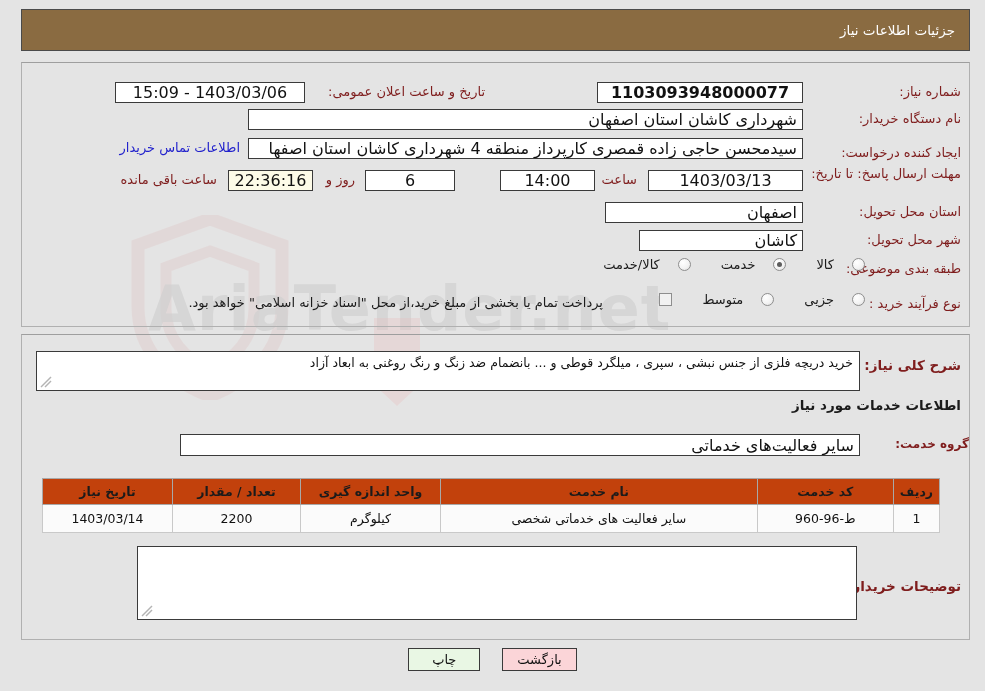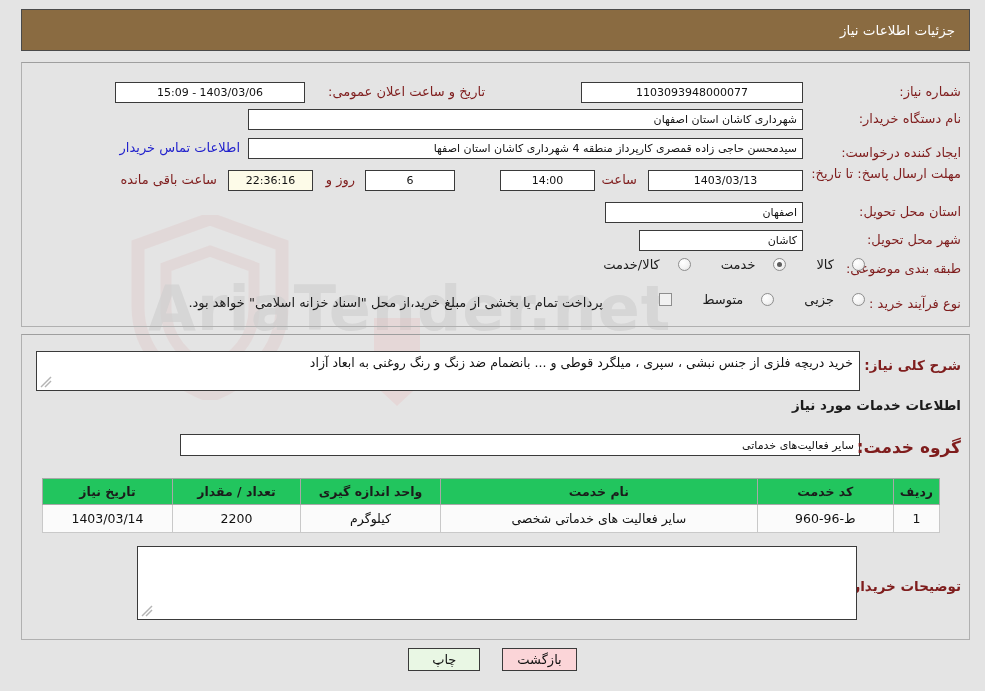--- a/index.html
+++ b/index.html
@@ -79,34 +79,34 @@
     font-size: 13px;
     white-space: nowrap;
     text-align: right;
   }
   .fld {
     background: #ffffff;
     border: 1px solid #3a3a3a;
     height: 21px;
     line-height: 19px;
     padding: 0 5px;
-    font-size: 11px;
+    font-size: 16px;
     color: #111;
     white-space: nowrap;
     overflow: hidden;
     display: flex;
     align-items: center;
   }
   .fld.rgt { justify-content: flex-start; }
   .fld.num { direction: ltr; justify-content: center; font-family: "DejaVu Sans", "Liberation Sans", sans-serif; }
   .fld.cream { background: #fdfbe8; }
 
   
   #lbl-need-no    { position:absolute; right:24px;  top:84px;  z-index:4; }
-  #fld-need-no    { position:absolute; right:182px; top:82px;  width:222px; }
+  #fld-need-no    { position:absolute; right:182px; top:82px;  width:206px;font-weight:bold; }
 
   #lbl-announce   { position:absolute; right:500px; top:84px;  z-index:4; }
   #fld-announce   { position:absolute; right:680px; top:82px;  width:190px; }
 
   #lbl-buyer-org  { position:absolute; right:24px;  top:111px; z-index:4; }
   #fld-buyer-org  { position:absolute; right:182px; top:109px; width:555px; }
 
   #lbl-requester  { position:absolute; right:24px;  top:145px; z-index:4; }
   #fld-requester  { position:absolute; right:182px; top:138px; width:555px; }
   #lnk-contact    { position:absolute; right:745px; top:140px; z-index:5;
@@ -179,34 +179,34 @@
   }
   .resize-grip {
     position:absolute; left:3px; bottom:2px;
     width:12px; height:12px;
     opacity:.55;
   }
 
   #hdr-services  { position:absolute; right:24px; top:397px; z-index:4;
                    font-weight:bold; font-size:13.5px; color:#1b1b1b; }
 
-  #lbl-svc-group { position:absolute; right:24px; top:437px; z-index:4;
-                   font-weight:bold; font-size:17px; }
+  #lbl-svc-group { position:absolute; right:16px; top:437px; z-index:4;
+                   font-weight:bold; font-size:12px; }
   #fld-svc-group { position:absolute; right:125px; top:434px; width:680px; height:22px; }
 
   
   #svc-table {
     position:absolute; right:45px; top:478px;
     width:898px;
     border-collapse:collapse;
     z-index:4;
     font-size:12.5px;
   }
   #svc-table th {
-    background:#22c55e;
+    background:#c2410c;
     border:1px solid #a8a8a8;
     color:#1b1b1b;
     font-weight:bold;
     height:26px;
     padding:2px 6px;
     text-align:center;
     font-size:12.5px;
   }
   #svc-table td {
     background:#fbfbfb;

